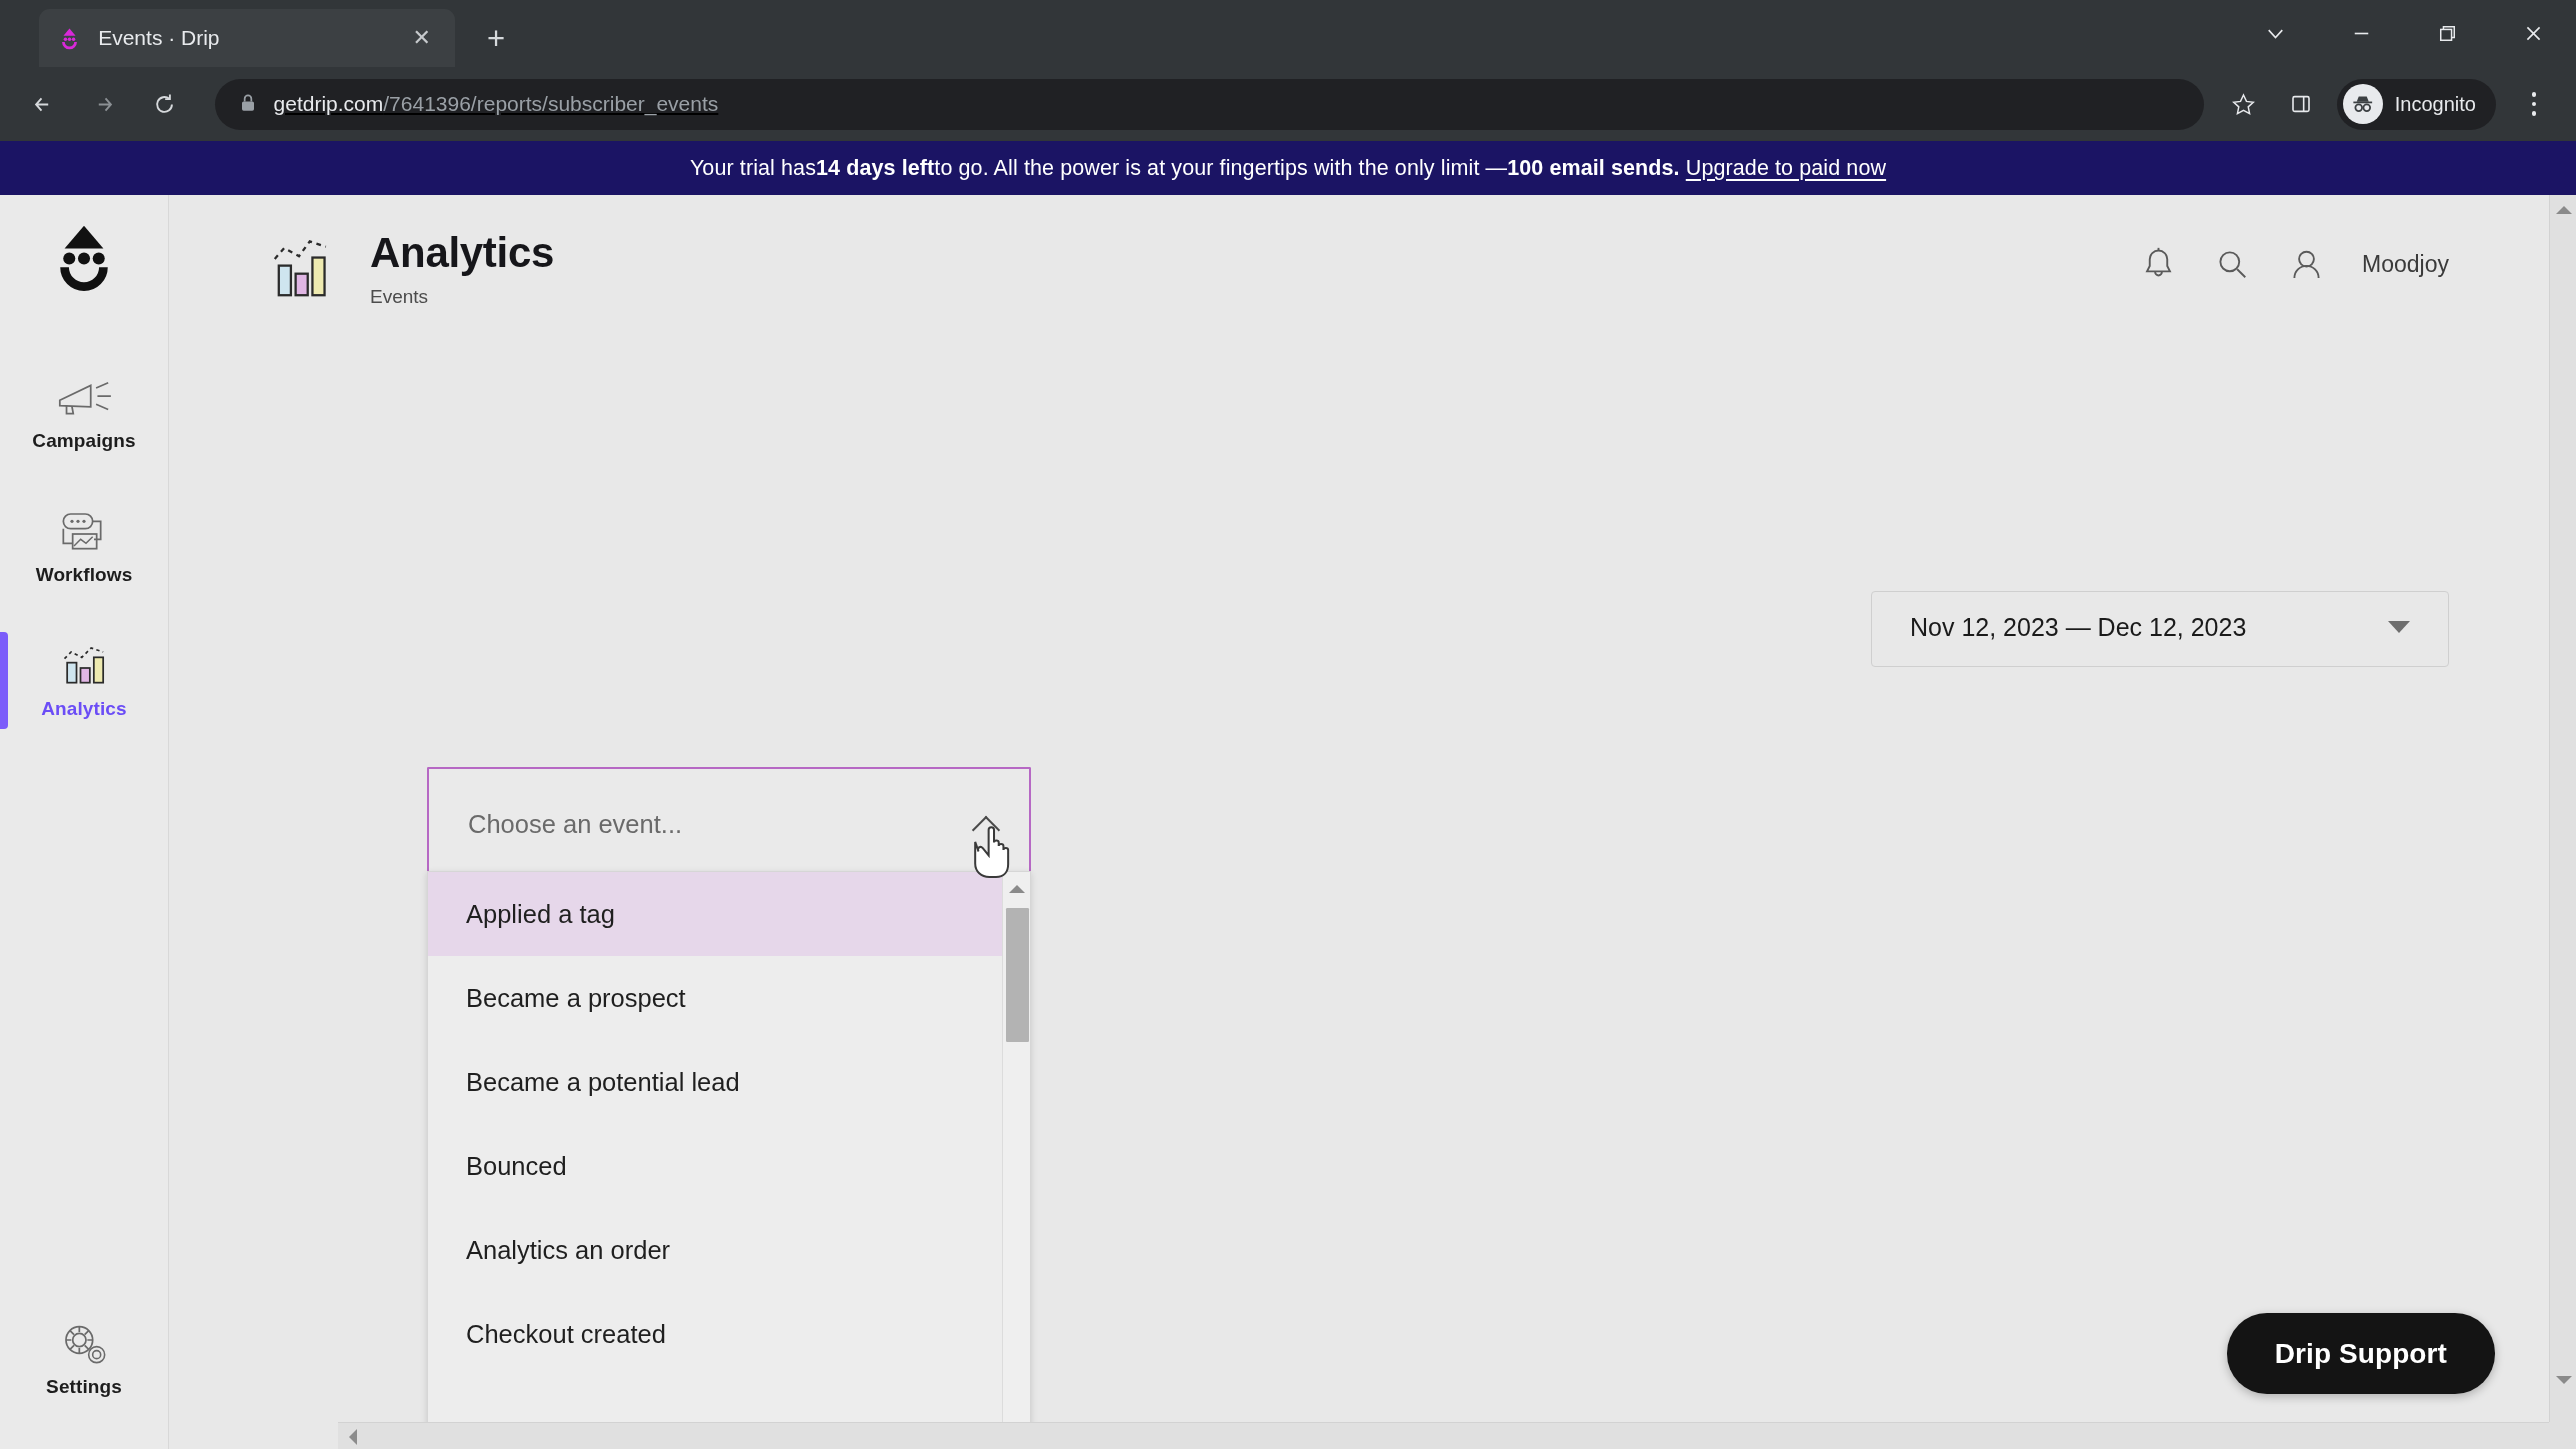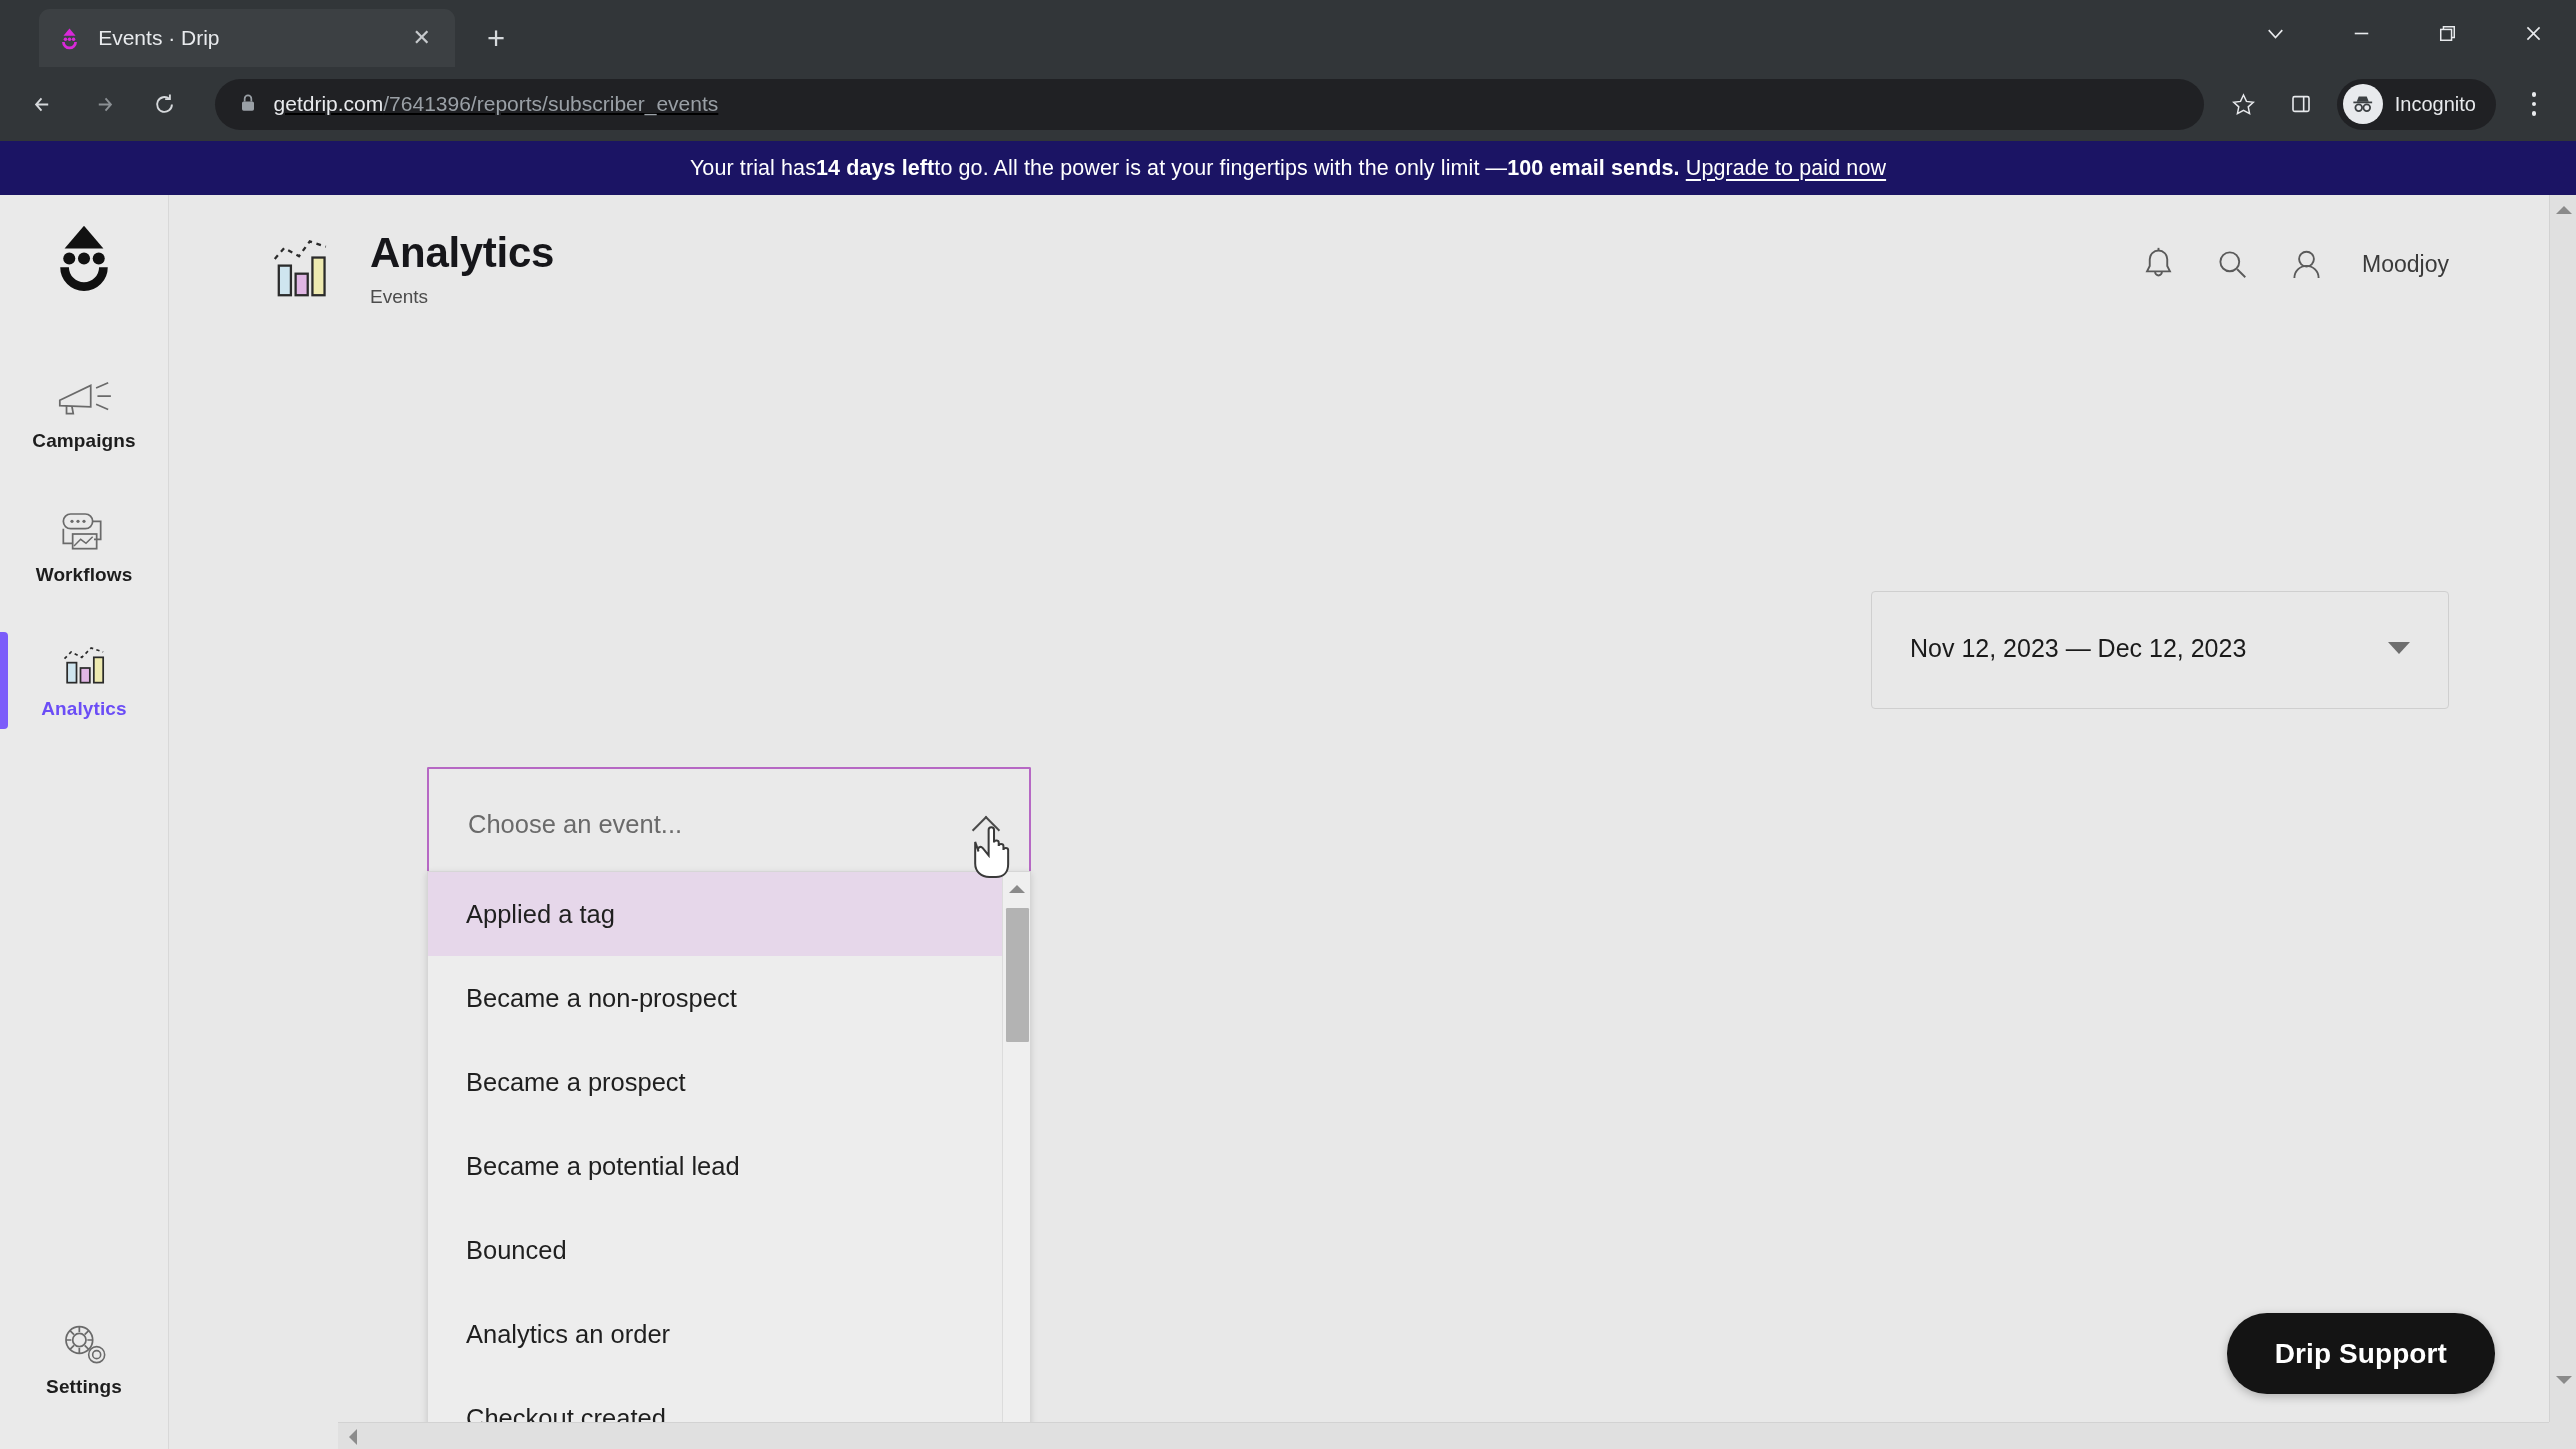--- a/index.html
+++ b/index.html
@@ -132,21 +132,21 @@
 
   .headright {
     position: absolute; top: 48px; right: 127px;
     display: flex; align-items: center; gap: 32px;
   }
   .hicon { width: 42px; height: 42px; display: flex; align-items: center; justify-content: center; color: #5a5a5a; }
   .username { font-size: 23px; color: #3a3a3a; margin-left: 2.7px; }
 
   .daterange {
     position: absolute; top: 396px; right: 127px;
-    width: 578px; height: 118px; background: #e8e8e8;
+    width: 578px; height: 76px; background: #e8e8e8;
     border: 1.3px solid #cfcfcf; border-radius: 4px;
     display: flex; align-items: center; justify-content: space-between;
     padding: 0 38px 4px 38px;
   }
   .daterange .dr-text { font-size: 25px; color: #1a1a1a; }
   .caret-down {
     width: 0; height: 0; border-left: 11.4px solid transparent;
     border-right: 11.4px solid transparent; border-top: 12px solid #6e6e6e;
   }
 
@@ -457,23 +457,20 @@
           <span class="chev-up"></span>
         </div>
       </div>
 
       <div class="dropdown">
         <div class="dd-list">
           <div class="dd-item selected">
               <span>Applied a tag</span>
             </div>
           <div class="dd-item">
-              <span>Became a non-prospect</span>
-            </div>
-          <div class="dd-item">
               <span>Became a prospect</span>
             </div>
           <div class="dd-item">
               <span>Became a potential lead</span>
             </div>
           <div class="dd-item">
               <span>Bounced</span>
             </div>
           <div class="dd-item">
               <span>Analytics an order</span>

